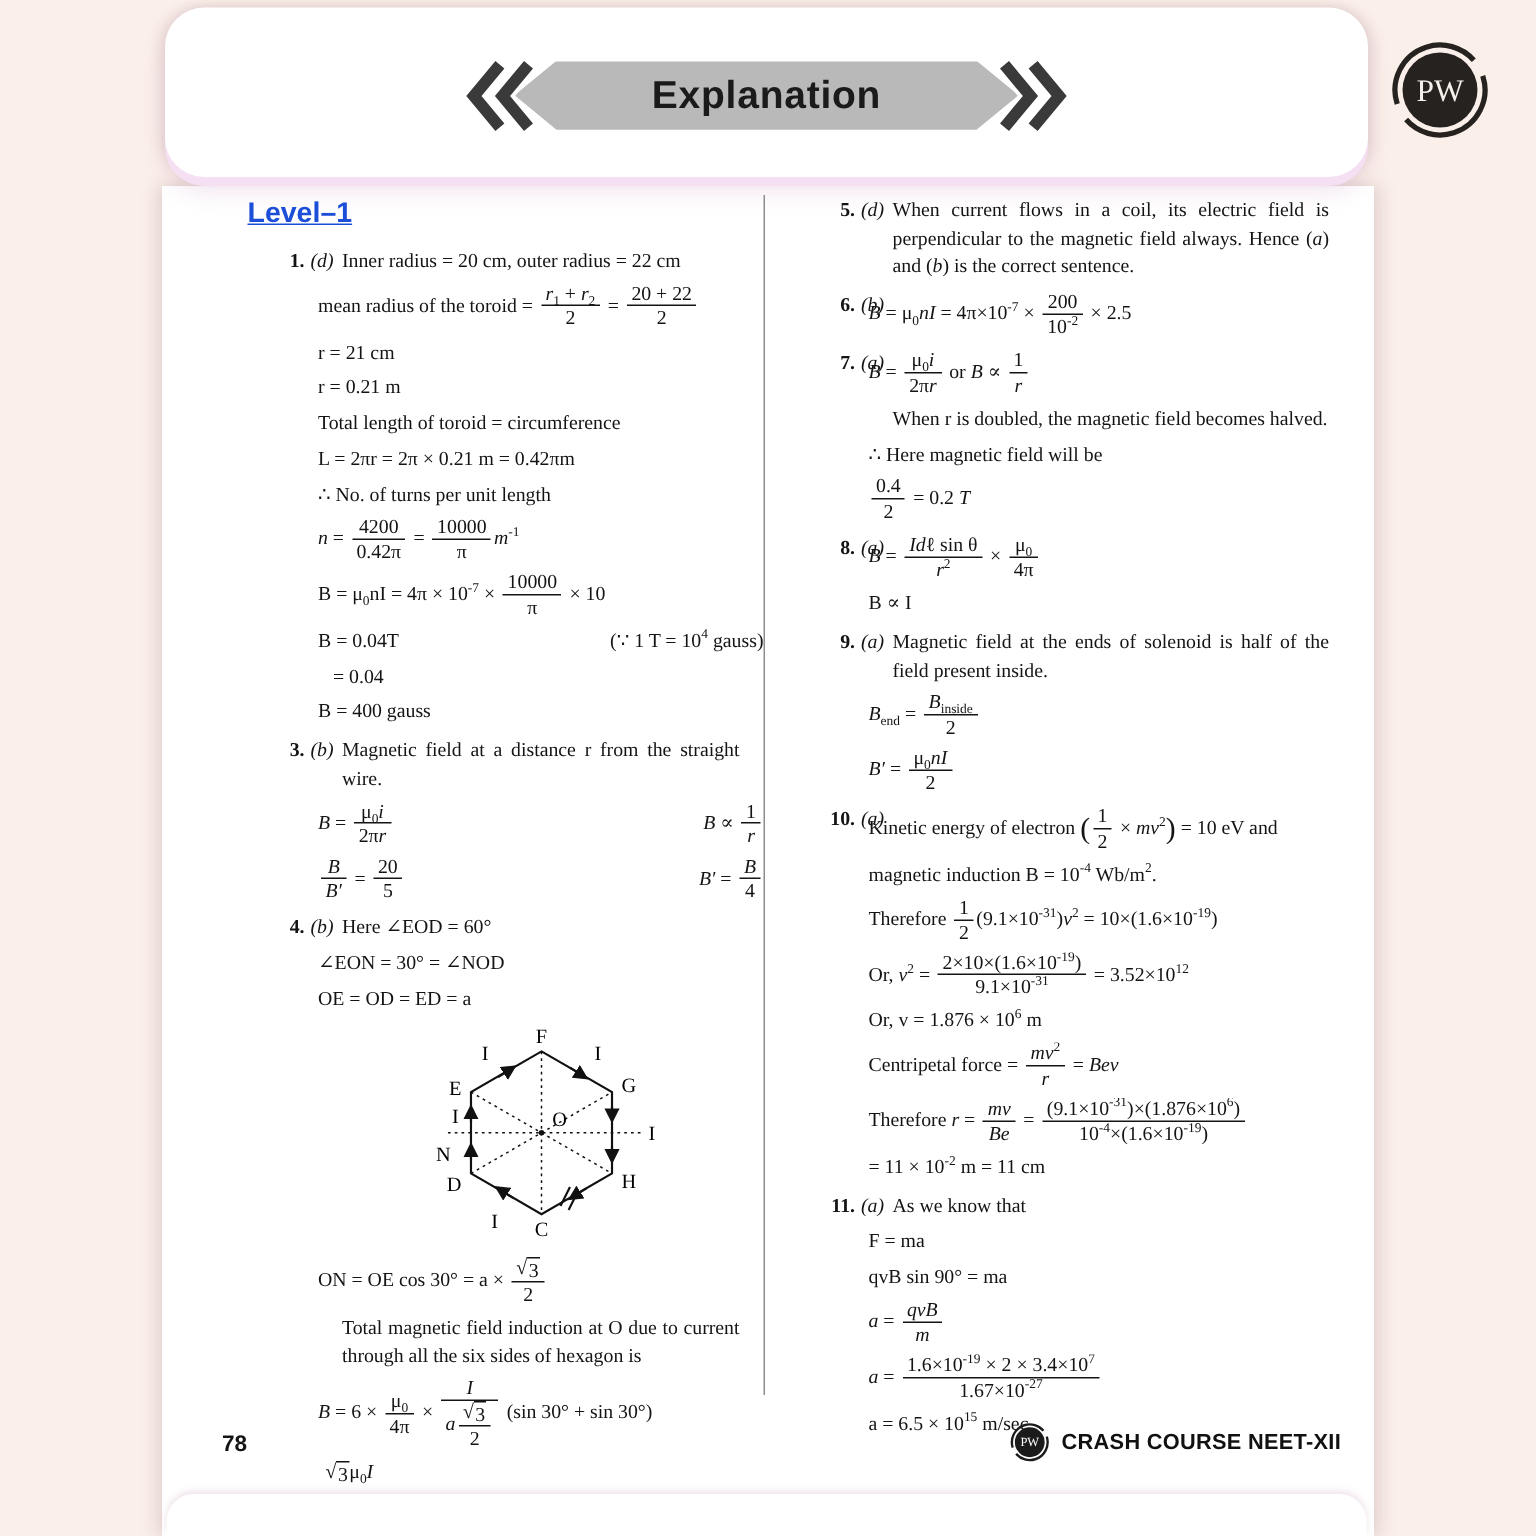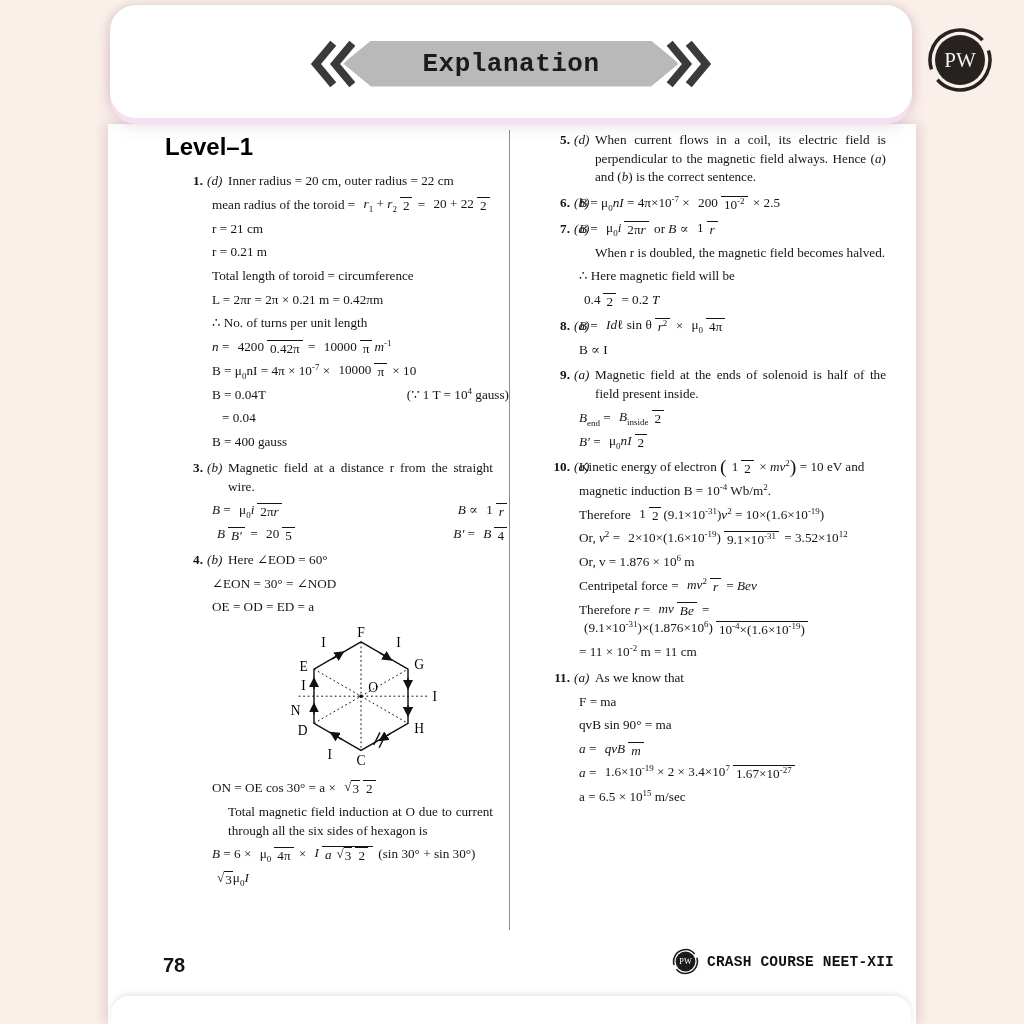--- a/index.html
+++ b/index.html
@@ -28,62 +28,62 @@
   
   .banner{display:flex;align-items:center;margin-top:4px;}
   .chev{position:relative;z-index:2;width:52px;height:50px;}
   .chev.right{transform:scaleX(-1);}
   .banner-body{
     position:relative;z-index:1;width:336px;height:46px;background:#b9b9b9;margin:0 -18px;
     clip-path:polygon(28px 0,308px 0,336px 23px,308px 46px,28px 46px,0 23px);
     display:flex;align-items:center;justify-content:center;
   }
   .banner-title{
-    font-family:Liberation Mono, monospace;
+    font-family:Liberation Sans, sans-serif;
     font-weight:bold;font-size:26px;color:#1b1b1b;letter-spacing:.5px;
   }
   
   .pw-top{position:absolute;left:926px;top:26px;width:68px;height:68px;}
   
   .col{position:absolute;top:130px;font-size:13.2px;line-height:1.42;}
   .col-left{left:57px;width:344px;}
   .col-right{left:424px;width:370px;}
   .divider{position:absolute;left:401px;top:130px;width:1px;height:800px;background:#8d8d8d;}
   .level-heading{
     font-family:"Liberation Sans","DejaVu Sans",sans-serif;
-    font-weight:bold;font-size:24px;margin:0 0 8px 0;color:#000000;
+    font-weight:bold;font-size:19px;margin:0 0 8px 0;color:#1d4ed8;text-decoration:underline;
   }
   
   .item{position:relative;padding-left:47px;margin-bottom:7px;}
   .marker{position:absolute;left:16px;top:0;white-space:nowrap;}
   .marker .num{font-weight:bold;display:inline-block;min-width:22px;text-align:right;}
   .marker .opt{font-style:italic;margin-left:4px;}
   .pline{text-align:justify;margin:1px 16px;}
   .eline{margin:5px 0;overflow:hidden;}
   .rpart{float:right;}
   
-  .frac{display:inline-flex;flex-direction:row;vertical-align:middle;text-align:center;margin:0 2px;}
+  .frac{display:inline-flex;flex-direction:column;vertical-align:middle;text-align:center;margin:0 2px;}
   .frac .fn{display:block;padding:0 3px;line-height:1.12;}
   .frac .fd{display:block;border-top:1px solid #141414;padding:0 3px;line-height:1.22;}
   sup,sub{font-size:.68em;line-height:0;}
   .seg-i{font-style:italic;}
   .sqrt{display:inline-flex;align-items:flex-start;}
   .sqrt .rad{line-height:1.05;}
   .sqrt .rc{border-top:1px solid #141414;line-height:1.15;padding:0 1px;}
   .bigp{font-size:1.5em;vertical-align:-.12em;line-height:0;}
   
   .diagram-wrap{display:flex;justify-content:center;margin:4px 0 2px 0;}
   
   .page-number{
-    position:absolute;left:55px;top:954px;
-    font-family:"Liberation Sans","DejaVu Sans",sans-serif;font-weight:bold;font-size:20px;text-align:right;
+    position:absolute;left:40px;top:954px;
+    font-family:"Liberation Sans","DejaVu Sans",sans-serif;font-weight:bold;font-size:15px;text-align:right;
   }
   .footer-brand{position:absolute;right:22px;top:948px;display:flex;align-items:center;gap:8px;}
   .footer-brand-text{
-    font-family:Liberation Mono, monospace;font-weight:bold;font-size:14.5px;
+    font-family:Liberation Sans, sans-serif;font-weight:bold;font-size:14.5px;
     letter-spacing:.2px;color:#111;
   }
 </style>
 </head>
 <body>
 
 <svg class="pw-top" viewBox="0 0 68 68">
   <circle cx="34" cy="34" r="30" fill="none" stroke="#262220" stroke-width="3.5" stroke-dasharray="82 12" transform="rotate(-18 34 34)"></circle>
   <circle cx="34" cy="34" r="25" fill="#262220"></circle>
   <text x="34" y="41" text-anchor="middle" font-size="21" font-family="Liberation Serif, DejaVu Serif, serif" fill="#f6f1ea">PW</text>

